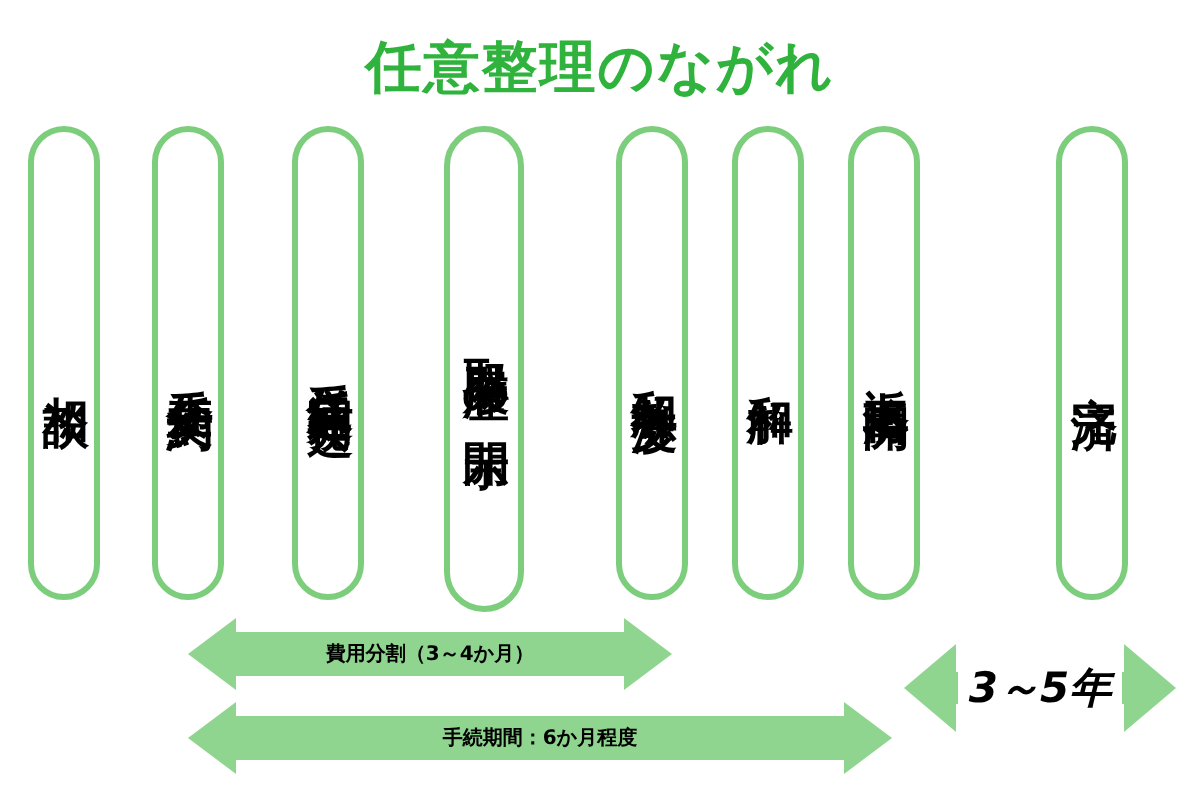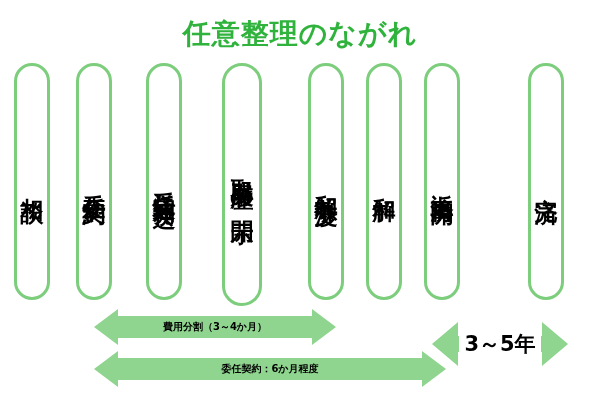--- a/index.html
+++ b/index.html
@@ -89,21 +89,21 @@
   }
   .arrow-label {
     position: relative;
     z-index: 1;
     font-weight: bold;
     color: #000000;
     white-space: nowrap;
   }
   .arrow-1 { left: 94px;  top: 309px; width: 242px; height: 36px; }
   .arrow-2 { left: 94px;  top: 351px; width: 352px; height: 36px; }
-  .arrow-3 { left: 432px; top: 322px; width: 136px; height: 44px; }
+  .arrow-3 { left: 452px; top: 322px; width: 136px; height: 44px; font-style: italic; }
   .arrow-1 .arrow-label, .arrow-2 .arrow-label { font-size: 10px; }
   .arrow-3 .arrow-label {
     font-size: 21px;
     background: #ffffff;
     padding: 0 5px;
   }
 </style>
 </head>
 <body>
 
@@ -136,21 +136,21 @@
     <span class="pill-text">完済</span>
   </div>
 
   <div class="arrow-wrap arrow-1">
     <div class="arrow-shape std"></div>
     <span class="arrow-label">費用分割（3～4か月）</span>
   </div>
 
   <div class="arrow-wrap arrow-2">
     <div class="arrow-shape std"></div>
-    <span class="arrow-label">委任契約：6か月程度</span>
+    <span class="arrow-label">手続期間：6か月程度</span>
   </div>
 
   <div class="arrow-wrap arrow-3">
     <div class="arrow-shape thin"></div>
     <span class="arrow-label">3～5年</span>
   </div>
 
 </div>
 
 </body></html>

